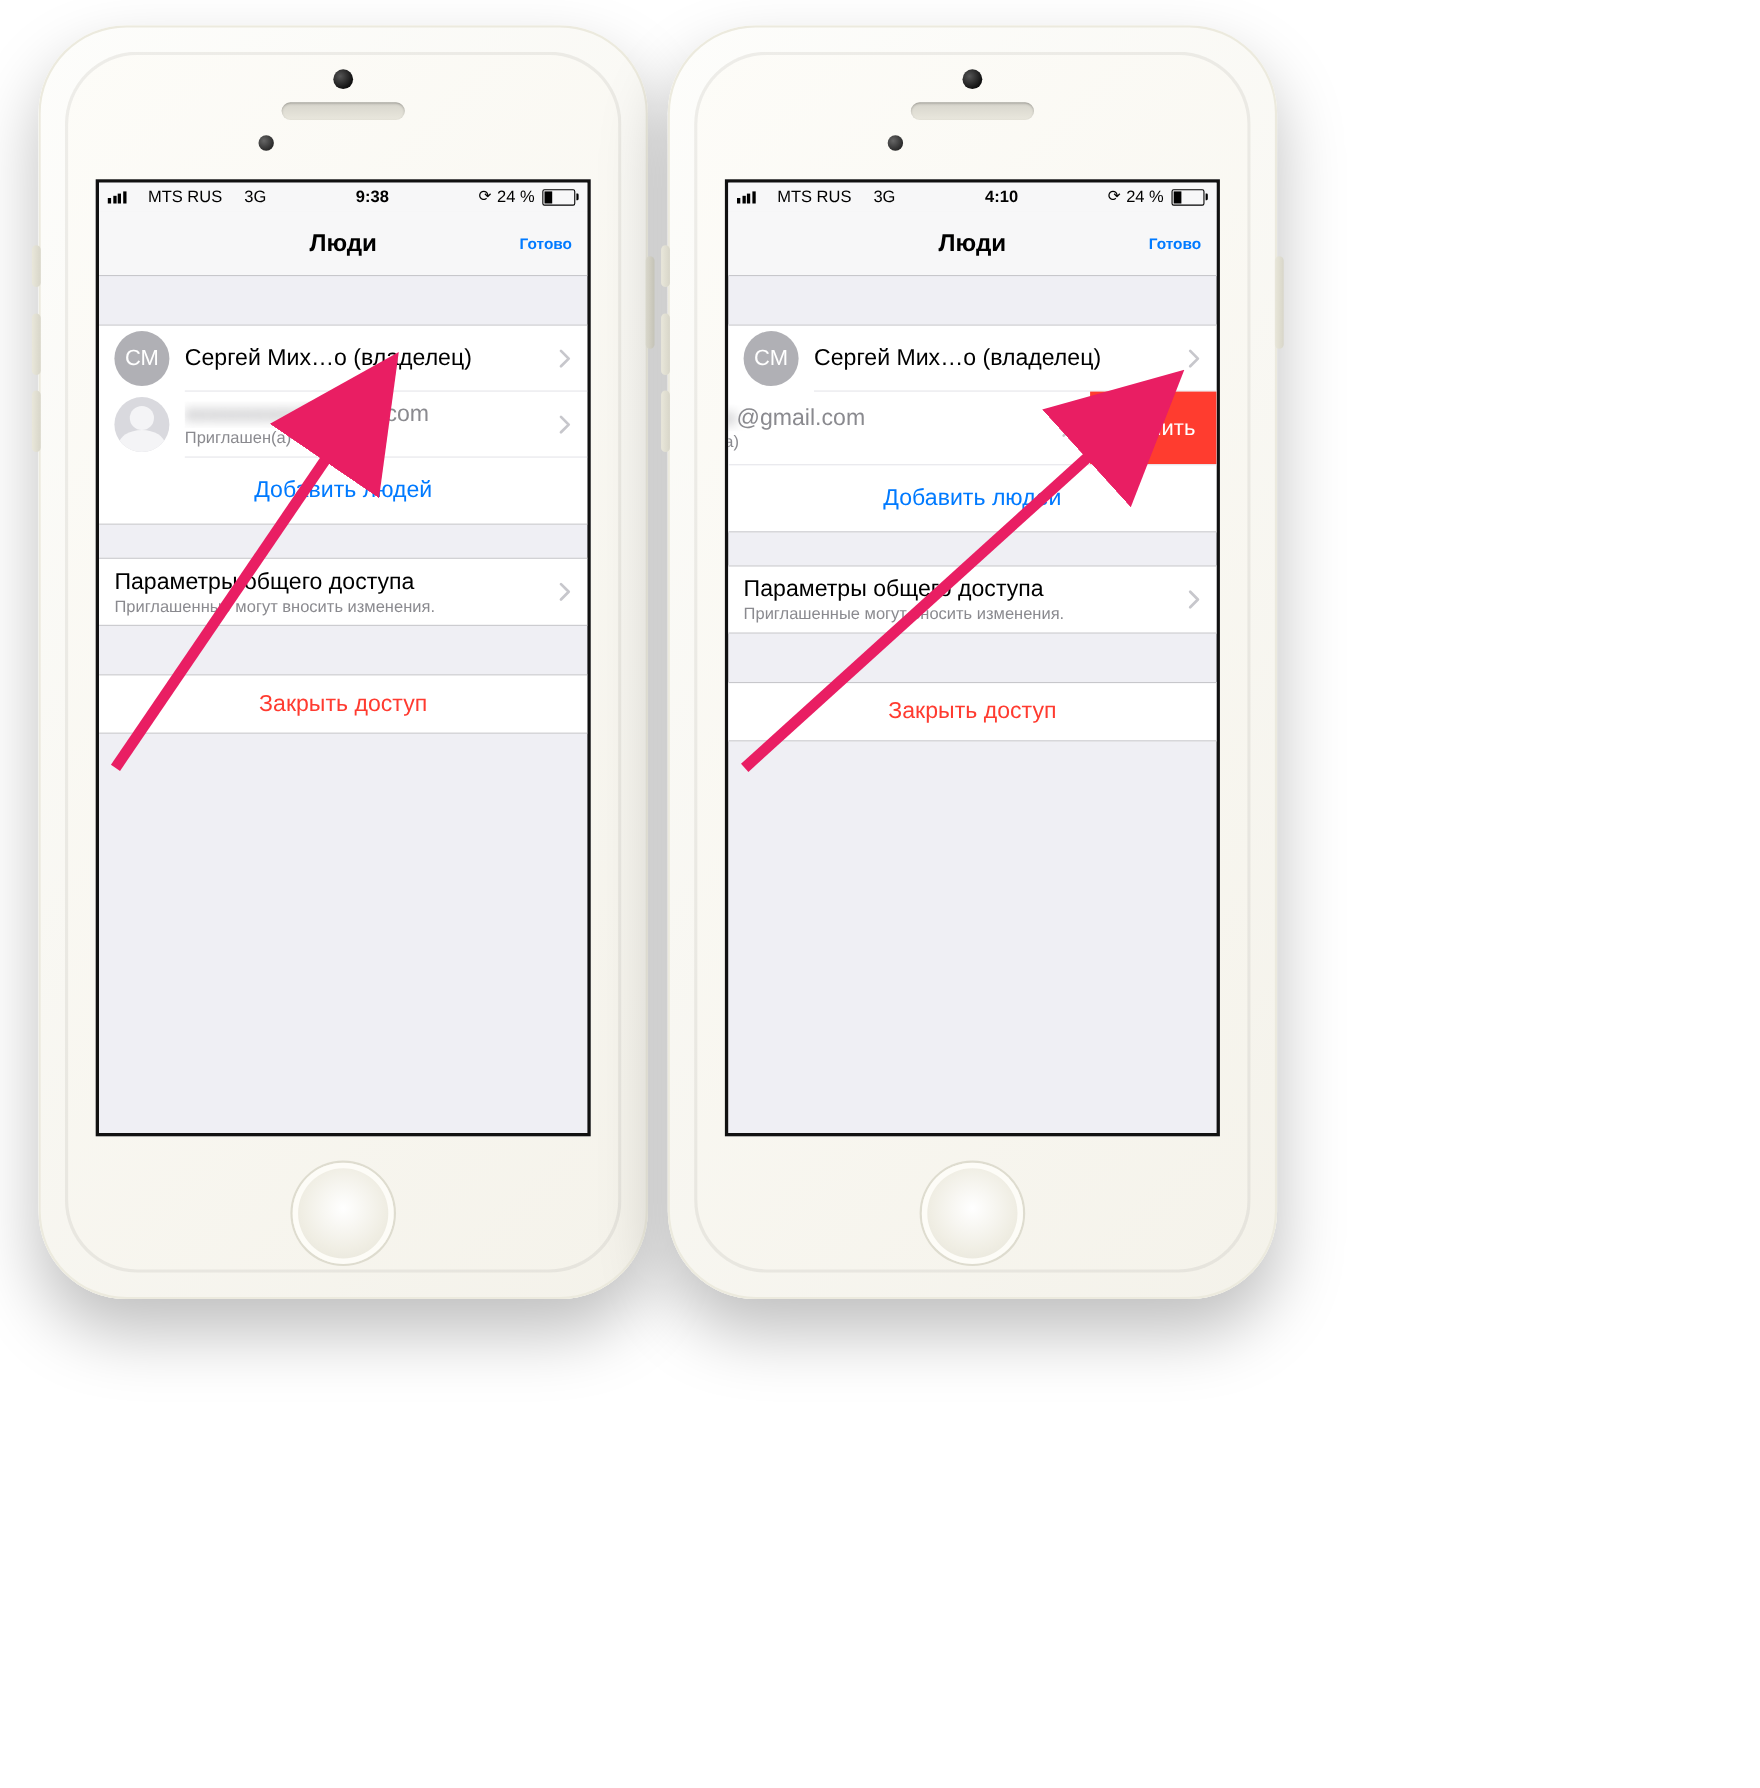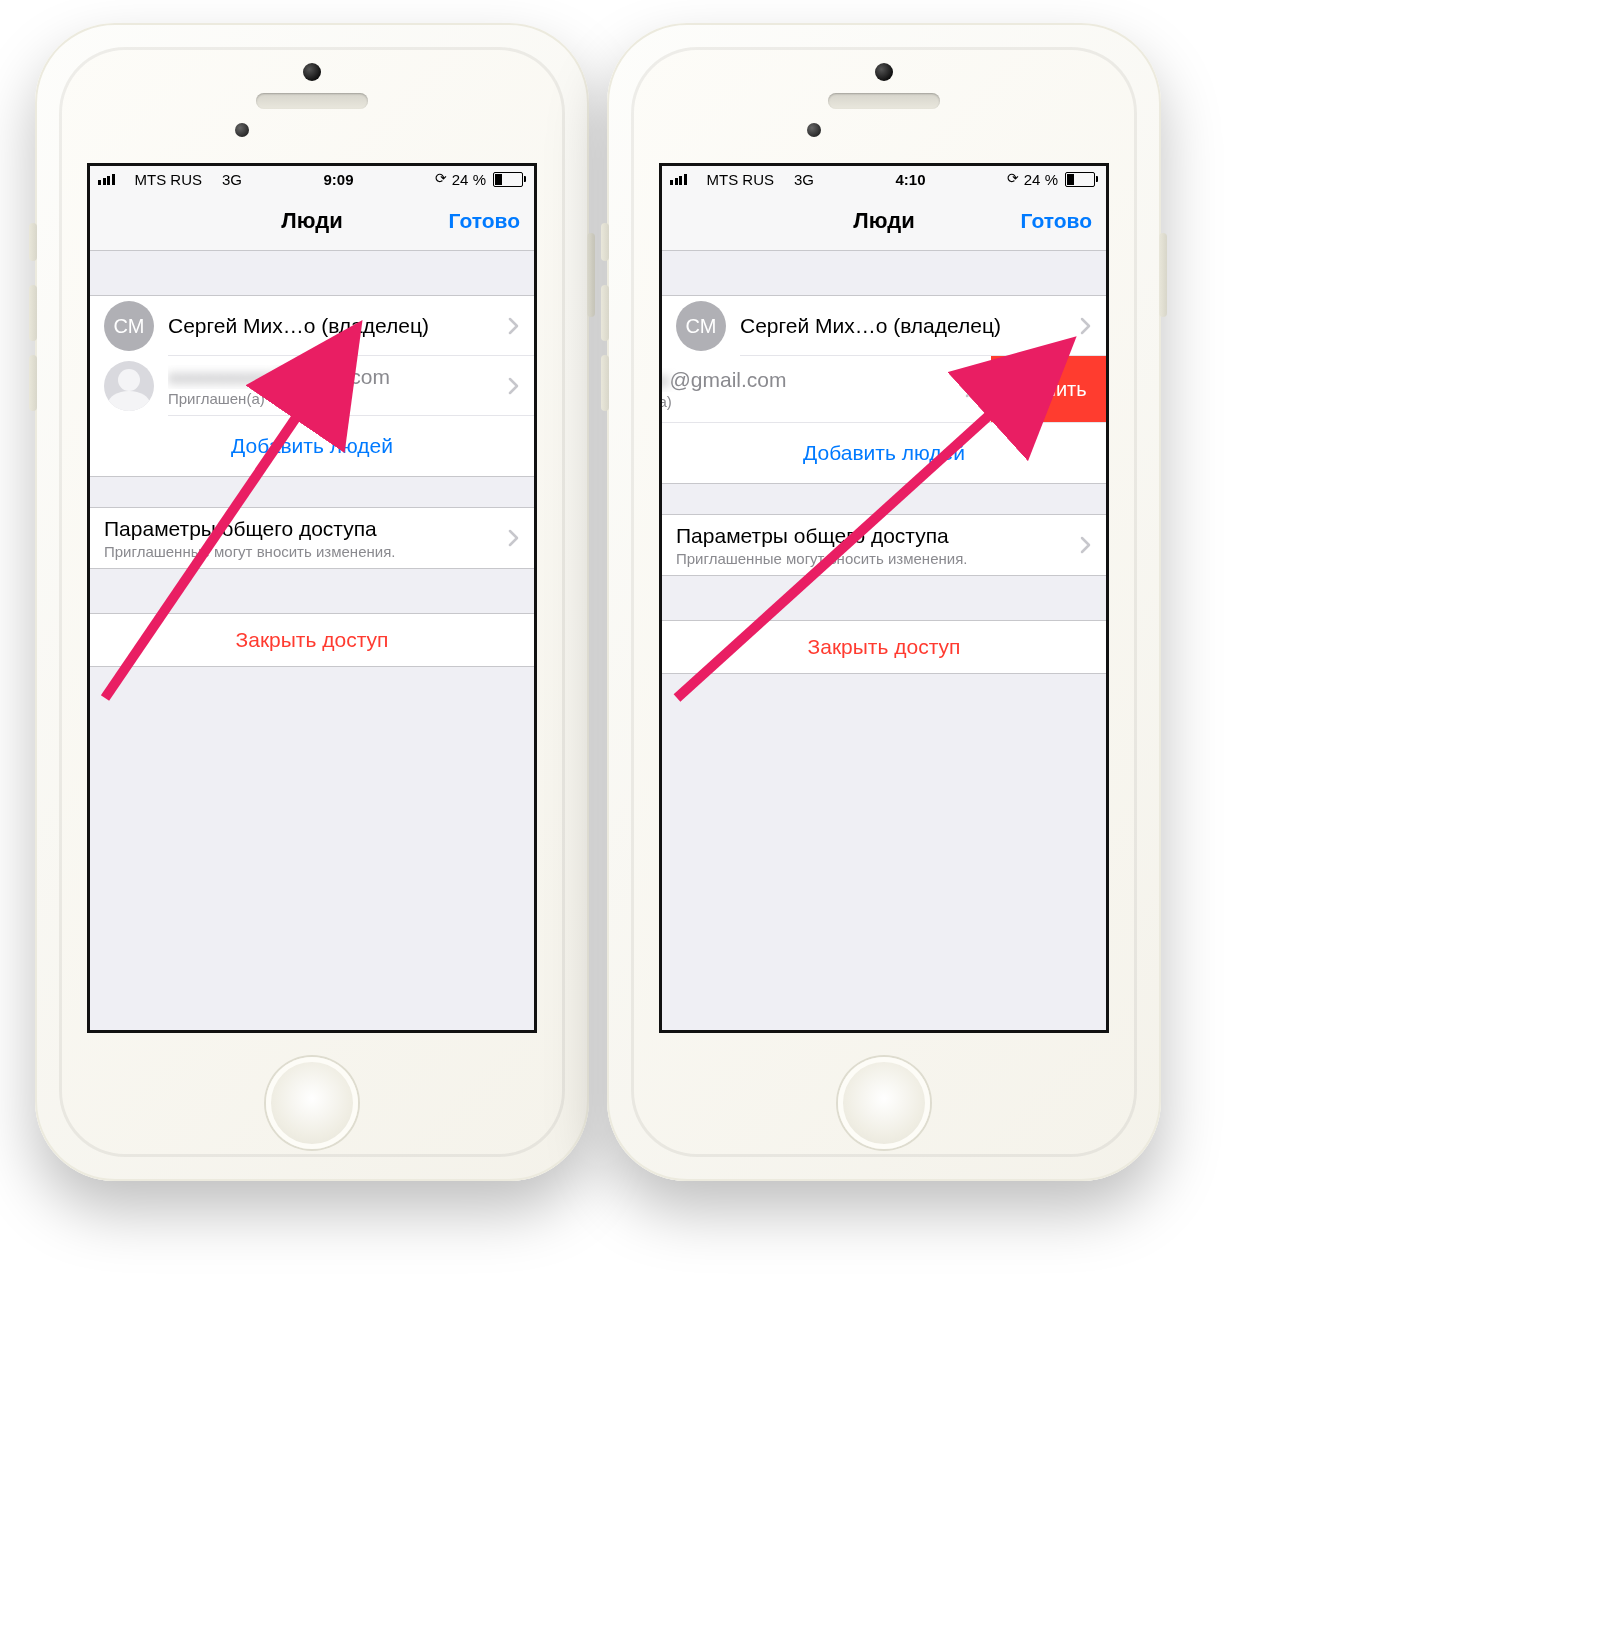--- a/index.html
+++ b/index.html
@@ -39,21 +39,21 @@
   .signal i:nth-child(3){height:9px}.signal i:nth-child(4){height:11px}
   .lock-icn{font-size:14px;position:relative;top:-1px}
   .batt{display:inline-flex;align-items:center;}
   .batt-body{width:28px;height:13px;border:1px solid #000;border-radius:2px;position:relative;margin-left:2px;}
   .batt-fill{position:absolute;left:1px;top:1px;bottom:1px;width:24%;background:#000;}
   .batt-tip{width:2px;height:6px;background:#000;margin-left:1px;border-radius:0 1px 1px 0;}
 
   .navbar{height:58px;background:#f7f7f8;border-bottom:1px solid #c7c7cb;position:relative;
           display:flex;align-items:center;justify-content:center;}
   .nav-title{font-size:22px;font-weight:600;color:#000;}
-  .nav-done{position:absolute;right:14px;color:#007aff;font-size:21px;font-weight:600;}
+  .nav-done{position:absolute;right:14px;color:#007aff;font-size:14px;font-weight:600;}
 
   .group{background:#fff;border-top:1px solid #c7c7cb;border-bottom:1px solid #c7c7cb;}
   .gap{height:44px;}
   .gap.sm{height:30px;}
   .row{display:flex;align-items:center;min-height:60px;padding:0 14px;position:relative;}
   .row + .row{border-top:1px solid #e5e5ea;}
   .row.sep-inset + .row{border-top:none;}
   .row.sep-inset::after{content:"";position:absolute;left:78px;right:0;bottom:0;height:1px;background:#e5e5ea;}
   .chev{margin-left:auto;color:#c7c7cc;}
   .chev svg{display:block;}
@@ -111,21 +111,21 @@
         <div class="status-left">
           <span class="signal">
               <i></i>
               <i></i>
               <i></i>
               <i></i>
             </span>
           <span>MTS RUS</span>
           <span>3G</span>
         </div>
-        <div style="font-weight:600">9:09</div>
+        <div style="font-weight:600">9:38</div>
         <div class="status-right">
           <span class="lock-icn">⟳</span>
           <span>24 %</span>
           <span class="batt">
             <span class="batt-body">
                 <span class="batt-fill"></span>
               </span>
               <span class="batt-tip"></span>
           </span>
         </div>

